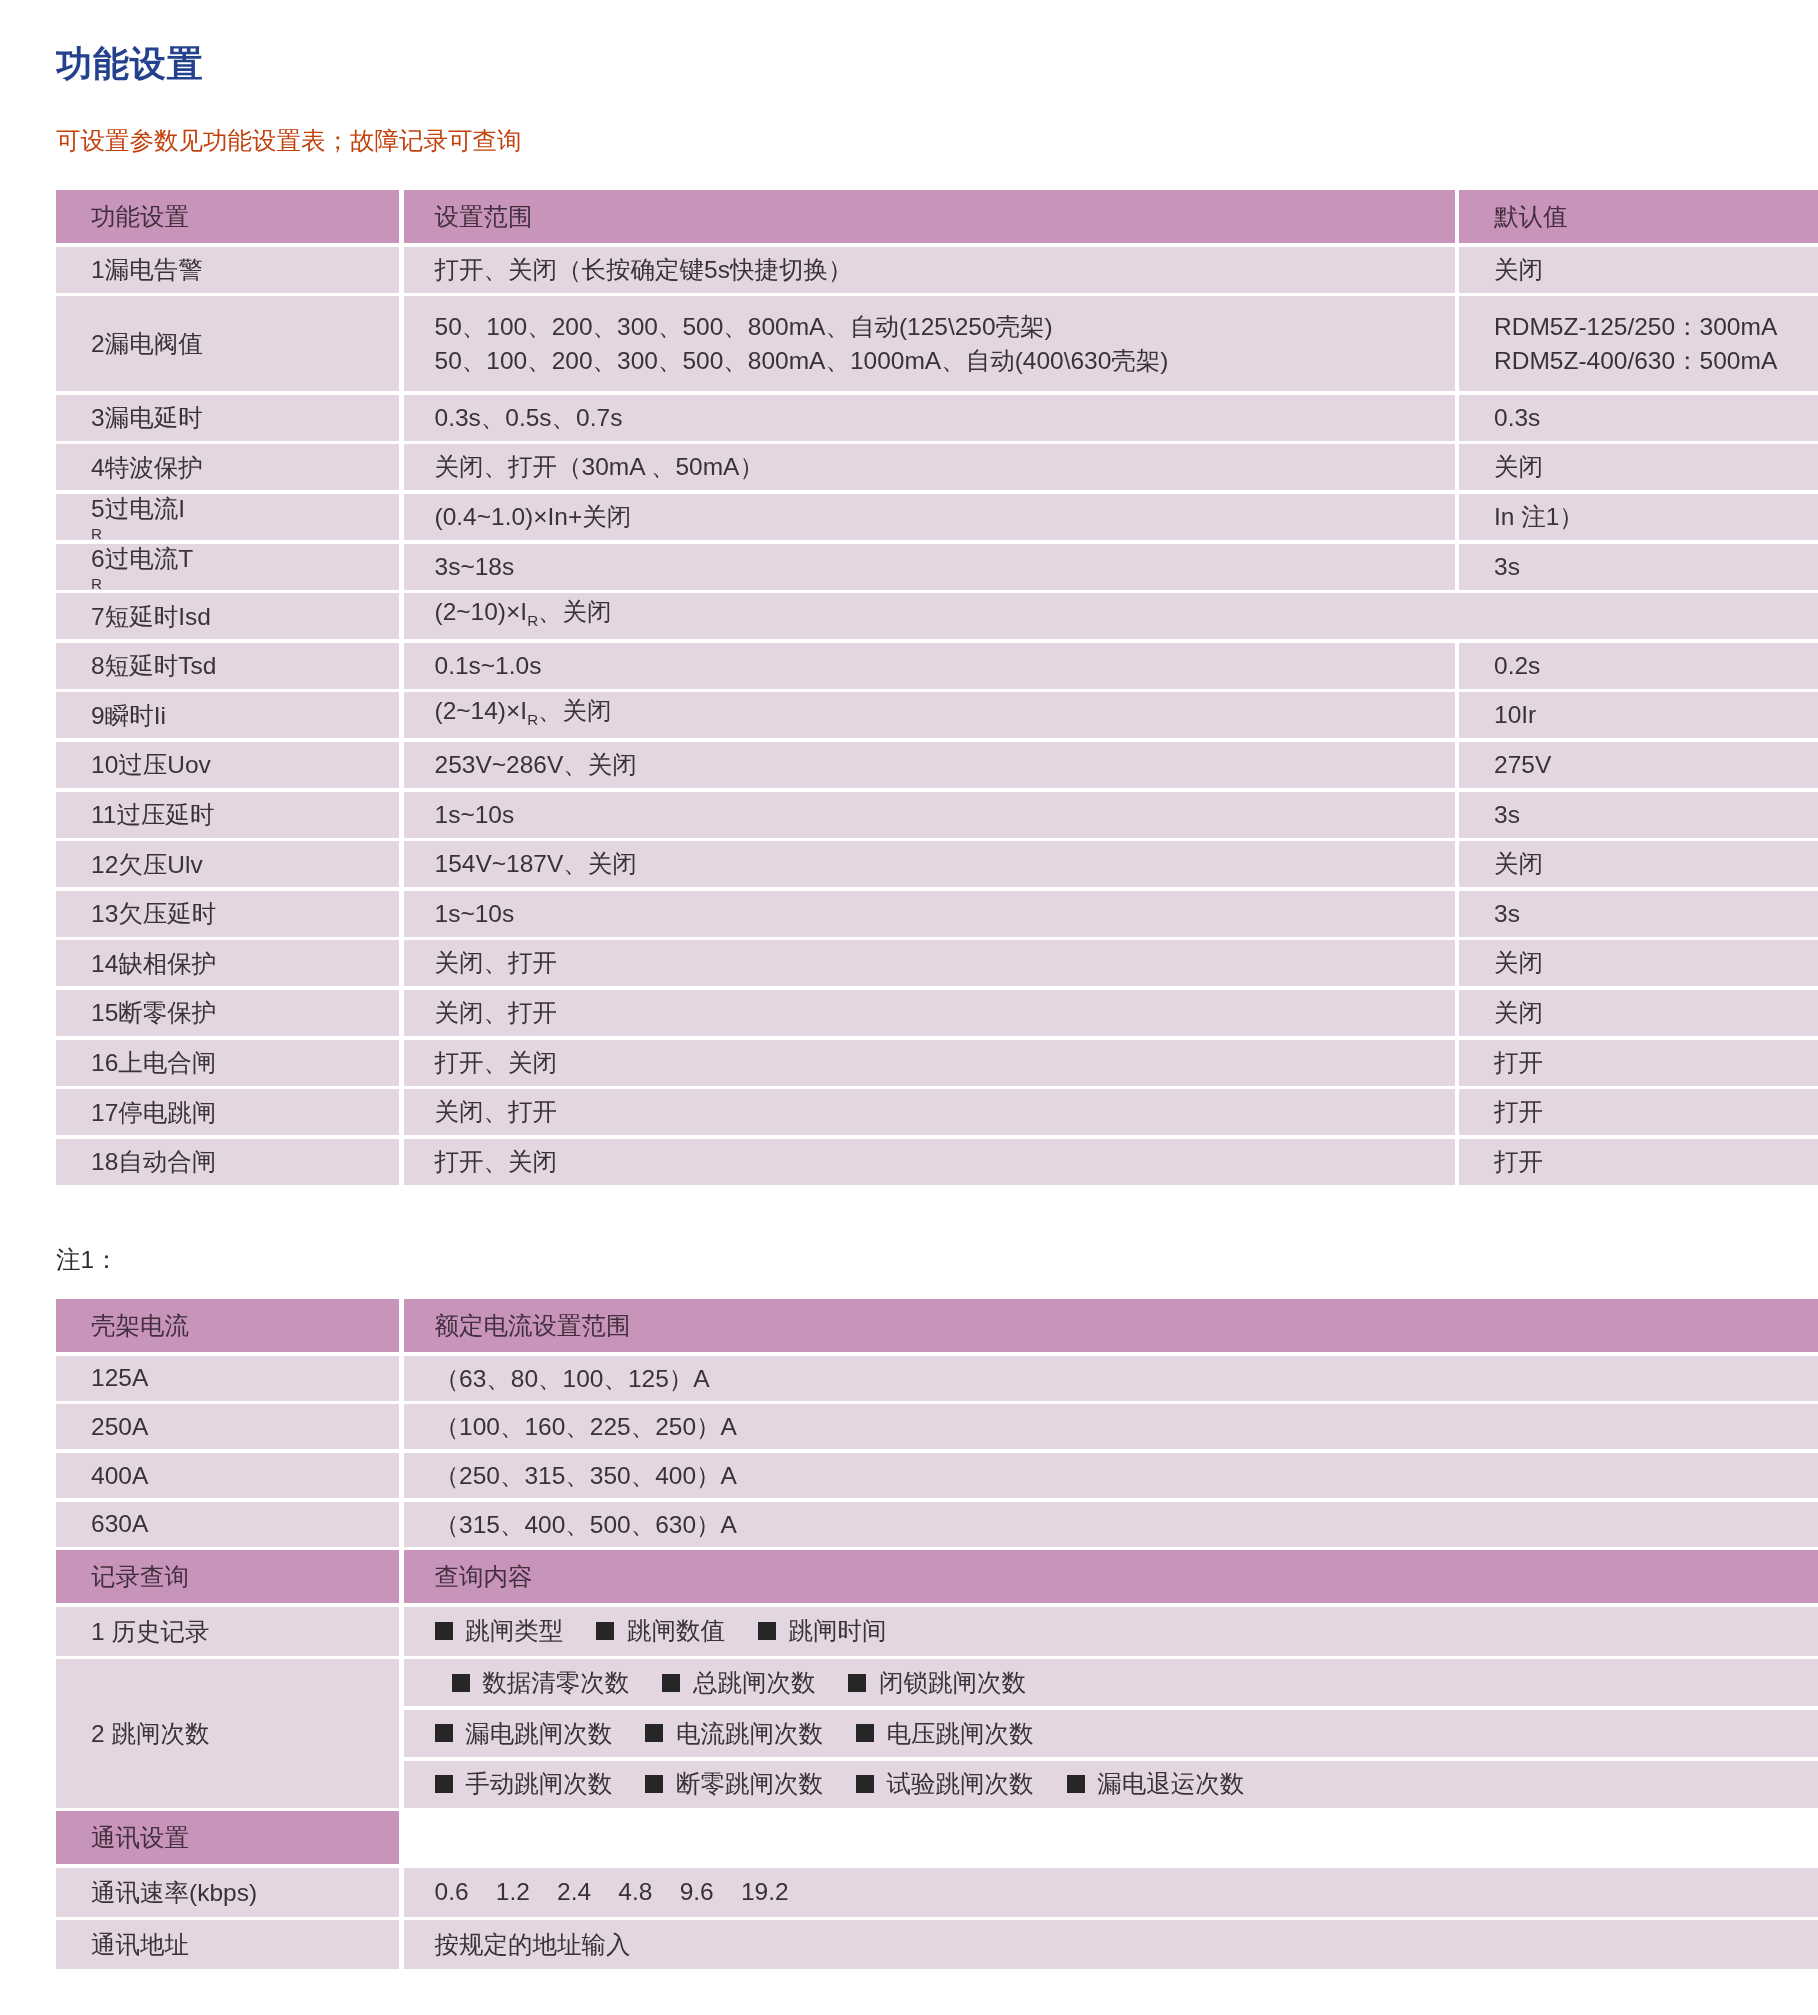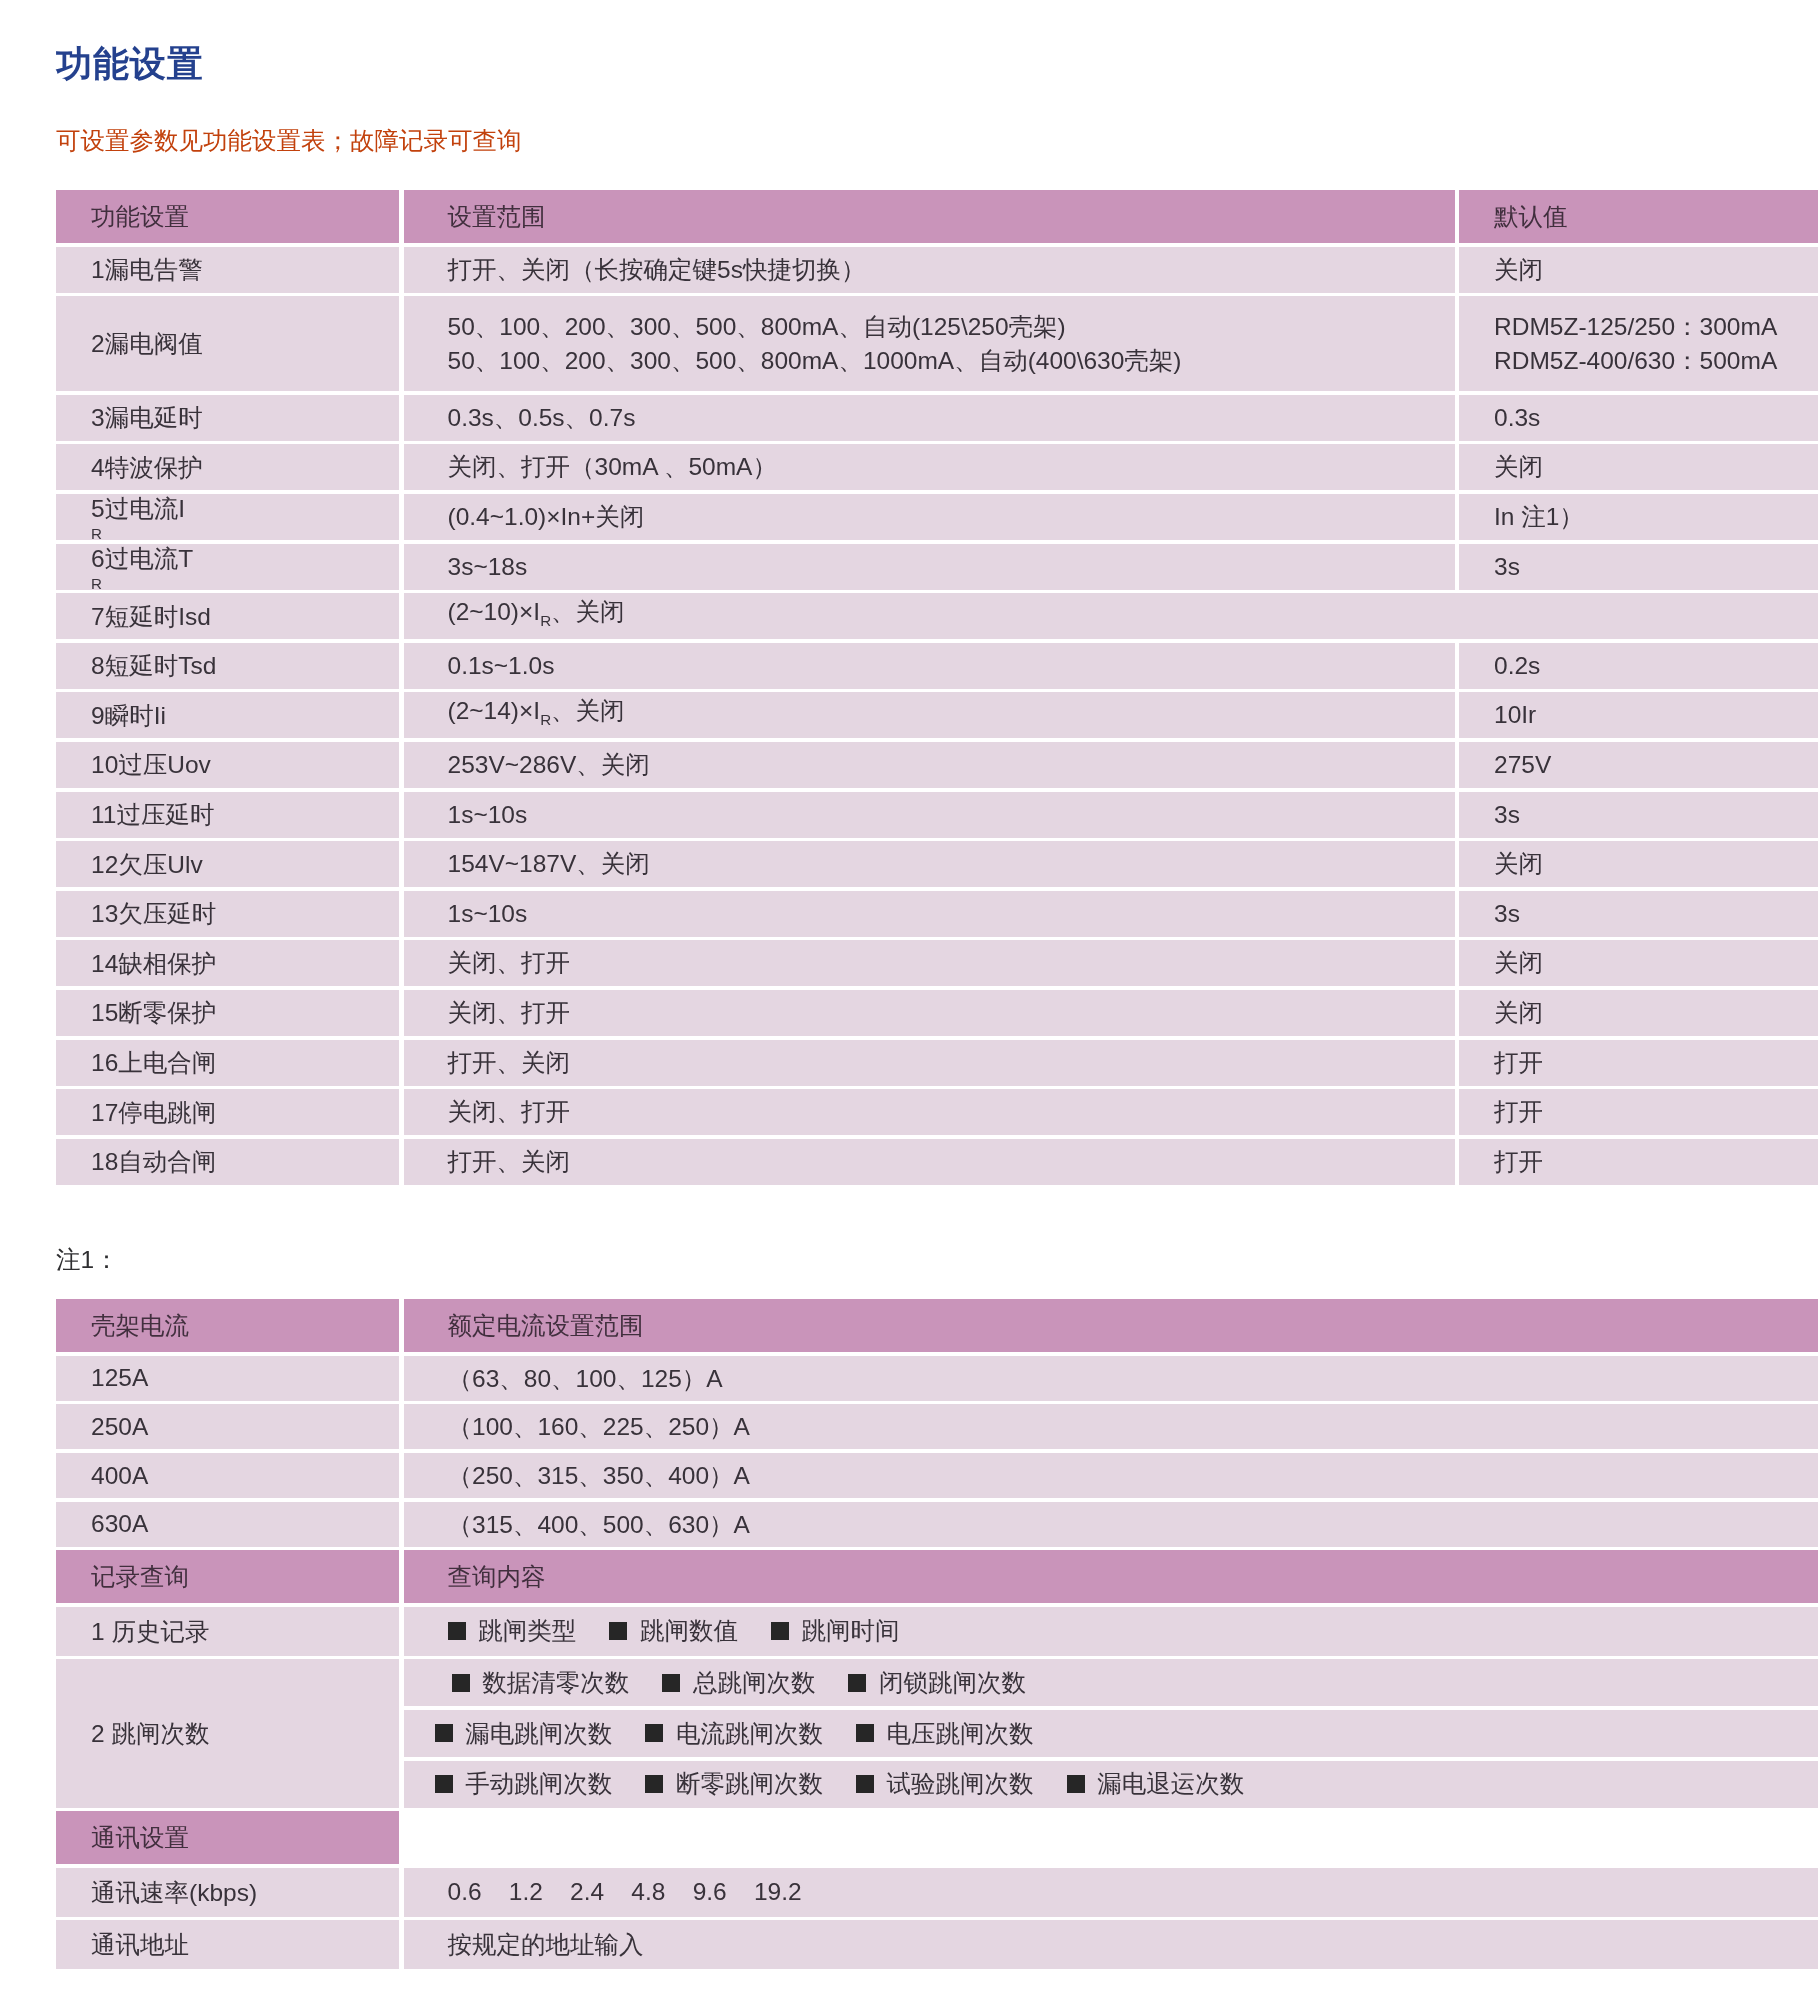--- a/index.html
+++ b/index.html
@@ -10,21 +10,21 @@
   .subtitle{margin:35px 0 5px 0;font-size:24.5px;color:#c2410c;}
   .note{margin:58px 0 0 0;font-size:24.5px;color:#2e2e30;}
   .tbl{display:flex;flex-direction:column;row-gap:3.6px;}
   .tbl1{margin-top:33px;}
   .tbl2{margin-top:23.6px;}
   .trow{display:flex;column-gap:4.5px;}
   .cell{background:#e4d6e1;display:flex;flex-direction:column;justify-content:center;
         padding-left:35px;font-size:24.5px;color:#38323a;box-sizing:border-box;}
   .cell.head{background:#c994ba;color:#412f3e;}
   .c1{flex:0 0 343px;}
-  .c2{flex:1 1 auto;padding-left:44px;}
+  .c2{flex:1 1 auto;padding-left:31px;}
   .c3{flex:0 0 362px;}
   .h-head{height:53px;}
   .h-std{height:46px;}
   .h-dbl{height:95px;}
   .h-50{height:45px;}
   .h-54{height:49px;}
   .h-sub{height:47px;}
   .line{line-height:34px;}
   .rcol{flex:1 1 auto;display:flex;flex-direction:column;row-gap:3.6px;}
   .pre{white-space:pre;}

